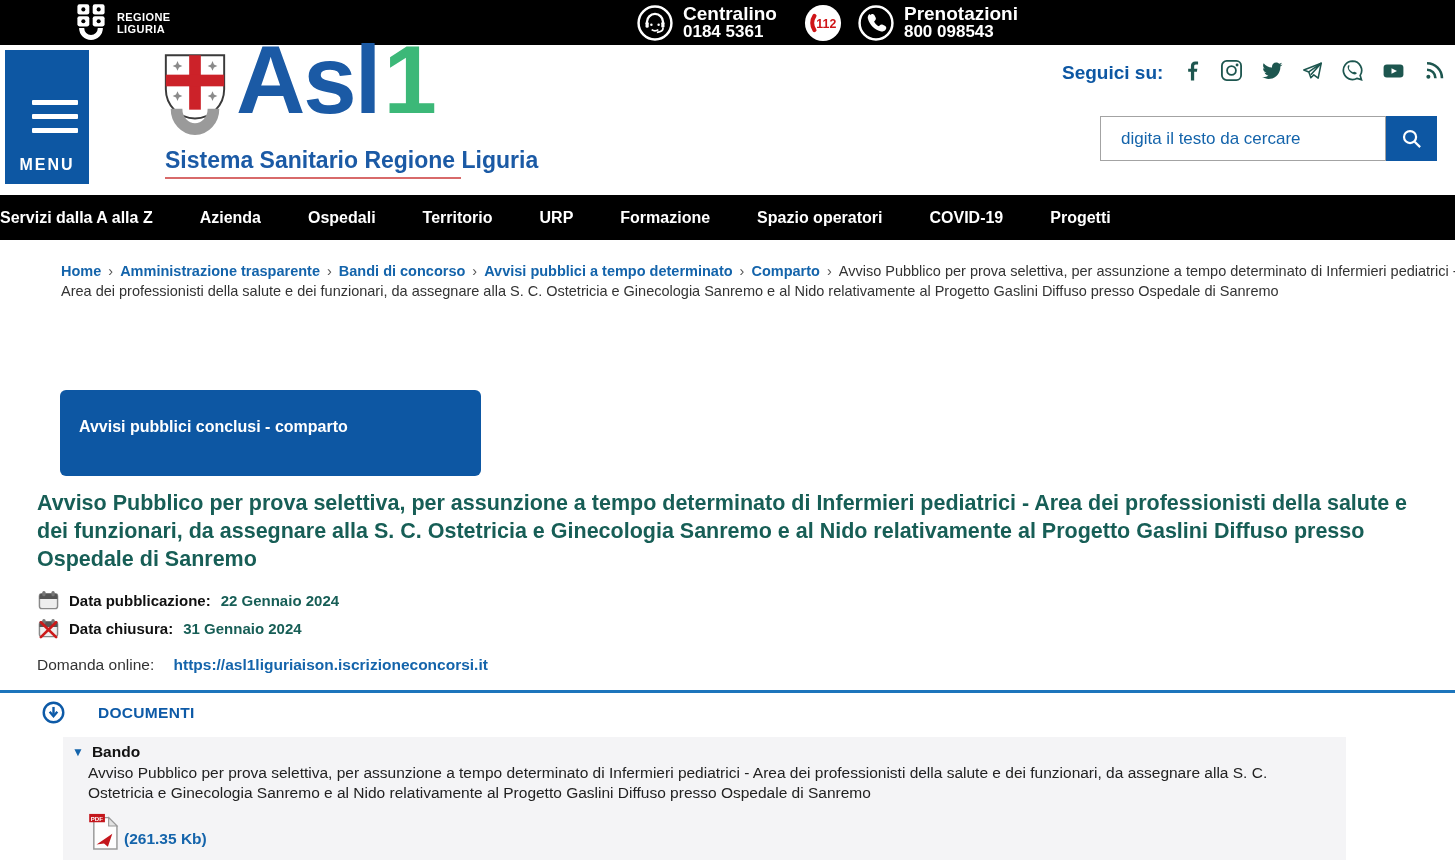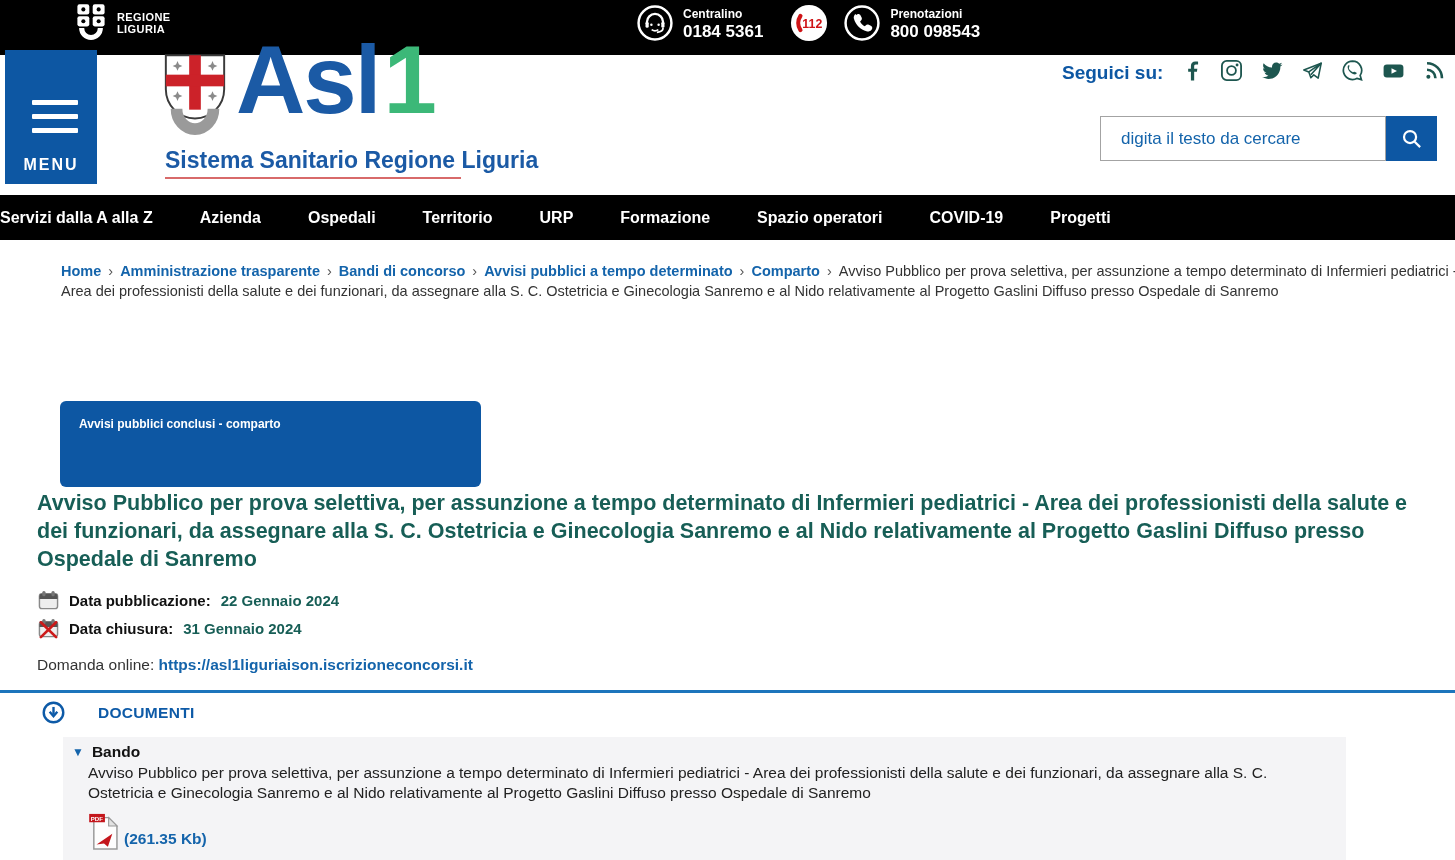--- a/index.html
+++ b/index.html
@@ -1,30 +1,30 @@
 <!DOCTYPE html>
 <html><head>
 <meta charset="utf-8">
 <style>
   * { margin:0; padding:0; box-sizing:border-box; }
   html,body { background:#fff; }
   body { font-family:"Liberation Sans", sans-serif; }
   #app { position:relative; width:1455px; height:860px; overflow:hidden; background:#fff; }
 
   
-  .topbar { position:absolute; top:0; left:0; width:1455px; height:55px; background:#000; }
+  .topbar { position:absolute; top:0; left:0; width:1455px; height:45px; background:#000; }
   .region { position:absolute; left:74px; top:3px; display:flex; align-items:center; gap:9px; color:#fff; }
   .region-text { font-size:11px; font-weight:bold; line-height:12px; letter-spacing:.4px; }
   .contacts { position:absolute; left:636px; top:3px; height:40px; display:flex; align-items:center; gap:13px; color:#fff; }
   .contact { display:flex; align-items:center; gap:9px; }
-  .contact-text div:first-child { font-size:12px; font-weight:bold; line-height:16px; }
+  .contact-text div:first-child { font-size:19px; font-weight:bold; line-height:16px; }
   .contact-text div:last-child { font-size:17px; font-weight:bold; line-height:19px; }
 
   
-  .menu-btn { position:absolute; left:5px; top:50px; width:92px; height:134px; background:#0d57a3; cursor:pointer; }
+  .menu-btn { position:absolute; left:5px; top:50px; width:84px; height:134px; background:#0d57a3; cursor:pointer; }
   .menu-bars { position:absolute; left:27px; top:50px; width:46px; }
   .menu-bars div { height:5px; background:#fff; margin-bottom:9px; border-radius:1px; }
   .menu-label { position:absolute; bottom:10px; width:100%; text-align:center; color:#fff; font-weight:bold; font-size:16px; letter-spacing:2px; }
 
   .logo-shield { position:absolute; left:160px; top:52px; }
   .logo-word { position:absolute; left:236px; top:30px; font-size:96px; font-weight:bold; color:#1b5aa5; letter-spacing:-2px; line-height:100px; }
   .logo-one { color:#3cb878; margin-left:4px; }
   .logo-subtitle { position:absolute; left:165px; top:147px; font-size:23px; font-weight:bold; color:#1b5aa5; }
   .logo-underline { position:absolute; left:165px; top:177px; width:296px; height:2px; background:#d86a6a; }
 
@@ -43,33 +43,33 @@
   .navbar { position:absolute; top:195px; left:0; width:1455px; height:45px; background:#000;
             display:flex; align-items:center; gap:47px; }
   .nav-item { color:#fff; font-weight:bold; font-size:16px; text-decoration:none; white-space:nowrap; cursor:pointer; }
 
   
   .breadcrumb { position:absolute; left:37px; top:262px; width:1400px; font-size:14.5px; line-height:19.5px; color:#333;margin-left:24px; }
   .crumb { color:#1464ab; font-weight:bold; text-decoration:none; cursor:pointer; }
   .sep { color:#555; padding:0 7px; }
 
   
-  .category-box { position:absolute; left:60px; top:401px; width:421px; height:86px; background:#0d57a3;
-                  border-radius:6px; padding:16px 19px; color:#fff; font-weight:bold; font-size:12px; cursor:pointer; }
+  .category-box { position:absolute; left:60px; top:390px; width:421px; height:86px; background:#0d57a3;
+                  border-radius:6px; padding:28px 19px; color:#fff; font-weight:bold; font-size:16px; cursor:pointer; }
   .page-title { position:absolute; left:37px; top:489px; width:1385px; font-size:21.5px; font-weight:bold;
                 color:#175e56; line-height:28px; }
 
   .meta-row { position:absolute; left:38px; display:flex; align-items:center; gap:10px; font-size:15px; }
   .meta-row.pub { top:590px; }
   .meta-row.close { top:618px; }
   .meta-label { font-weight:bold; color:#111;text-align:center; }
   .meta-value { font-weight:bold; color:#175e56; }
 
   .domanda { position:absolute; left:37px; top:656px; font-size:15.5px; color:#333; }
-  .domanda a { color:#1464ab; font-weight:bold; text-decoration:none; margin-left:0; cursor:pointer; }
+  .domanda a { color:#1464ab; font-weight:bold; text-decoration:none; margin-left:15px; cursor:pointer; }
 
   .divider { position:absolute; left:0; top:690px; width:1455px; height:3px; background:#1c75bc; }
 
   .doc-header { position:absolute; left:42px; top:701px; display:flex; align-items:center; gap:10px; cursor:pointer; }
   .doc-title { font-size:15.5px; font-weight:bold; color:#0d5aa7; letter-spacing:.3px;margin-left:23px; }
 
   .bando-panel { position:absolute; left:63px; top:737px; width:1283px; height:123px; background:#f4f4f6; }
   .bando-head { display:flex; align-items:center; gap:8px; padding:6px 0 0 9px; cursor:pointer; }
   .bando-tri { color:#1464ab; font-size:12px; line-height:12px; }
   .bando-name { font-size:15.5px; font-weight:bold; color:#111; }

